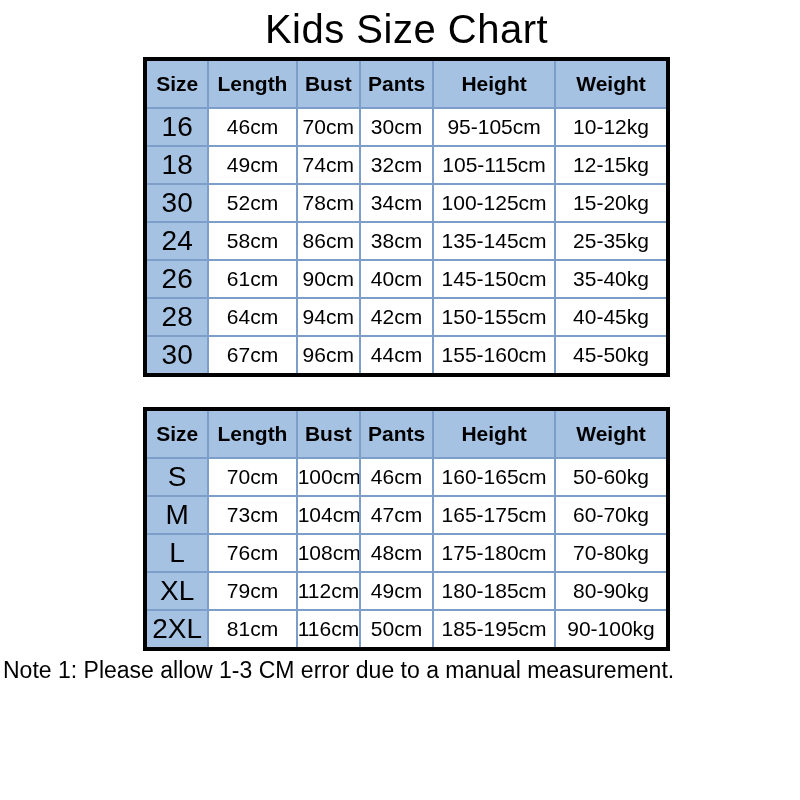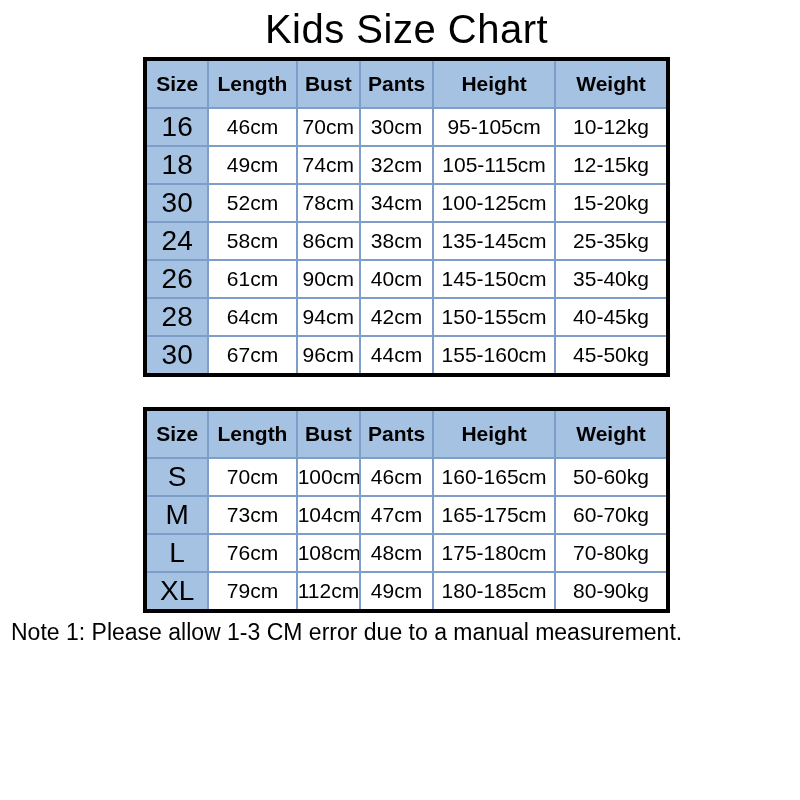--- a/index.html
+++ b/index.html
@@ -66,21 +66,21 @@
     font-size: 28px;
     margin-top: 8px;
   }
   col.c-size   { width: 12.1%; }
   col.c-length { width: 16.9%; }
   col.c-bust   { width: 12.1%; }
   col.c-pants  { width: 14.0%; }
   col.c-height { width: 23.3%; }
   col.c-weight { width: 21.6%; }
   .notes {
-    margin: 6px 0 0 11px;
+    margin: 6px 0 0 3px;
   }
   .note-line {
     font-size: 23px;
     line-height: 27px;
     margin: 0;
     white-space: nowrap;
   }
 </style>
 </head>
 <body>
@@ -215,20 +215,28 @@
             <td class="value-cell">70-80kg</td>
           </tr>
           <tr>
             <td class="size-cell">XL</td>
             <td class="value-cell">79cm</td>
             <td class="value-cell">112cm</td>
             <td class="value-cell">49cm</td>
             <td class="value-cell">180-185cm</td>
             <td class="value-cell">80-90kg</td>
           </tr>
+          <tr>
+            <td class="size-cell">2XL</td>
+            <td class="value-cell">81cm</td>
+            <td class="value-cell">116cm</td>
+            <td class="value-cell">50cm</td>
+            <td class="value-cell">185-195cm</td>
+            <td class="value-cell">90-100kg</td>
+          </tr>
         </tbody>
       </table>
   </div>
 
   <div class="notes">
     <p class="note-line">Note 1: Please allow 1-3 CM error due to a manual measurement.</p>
   </div>
 
 </div>
 

